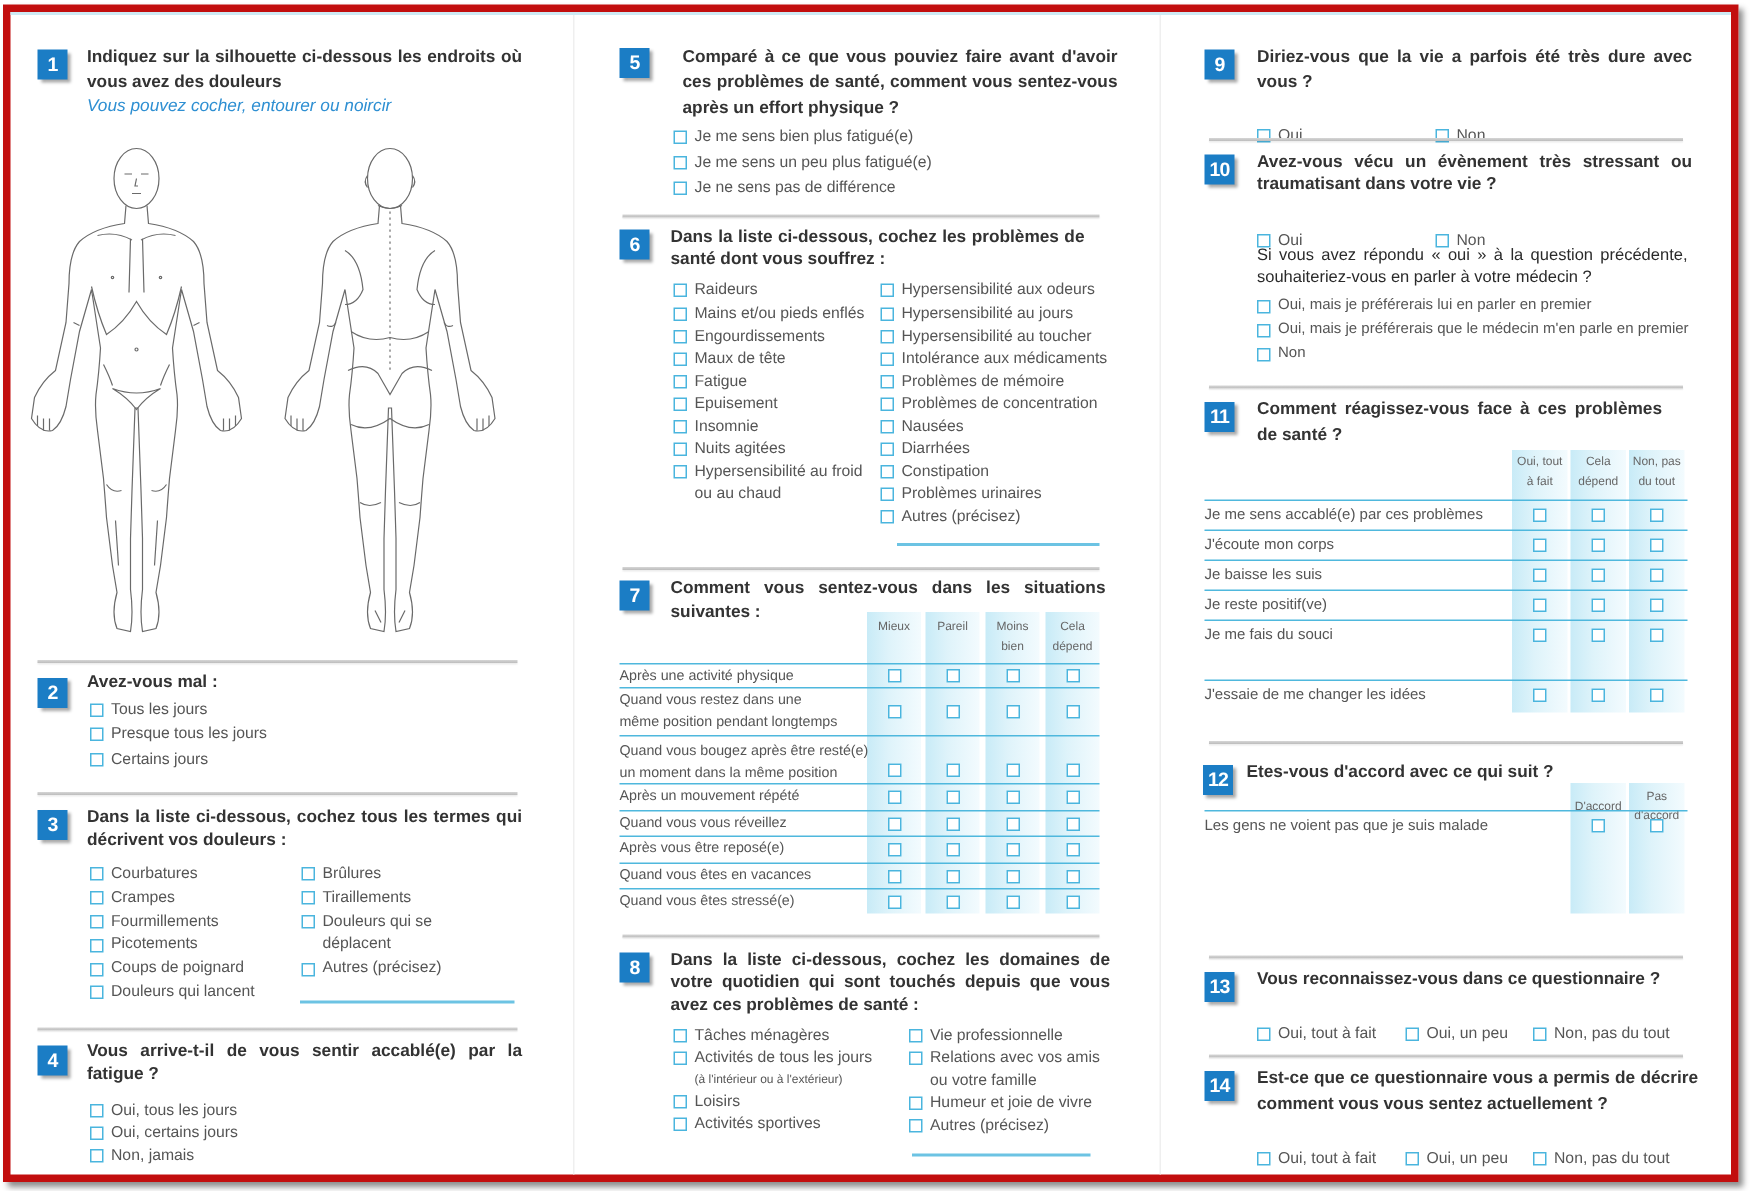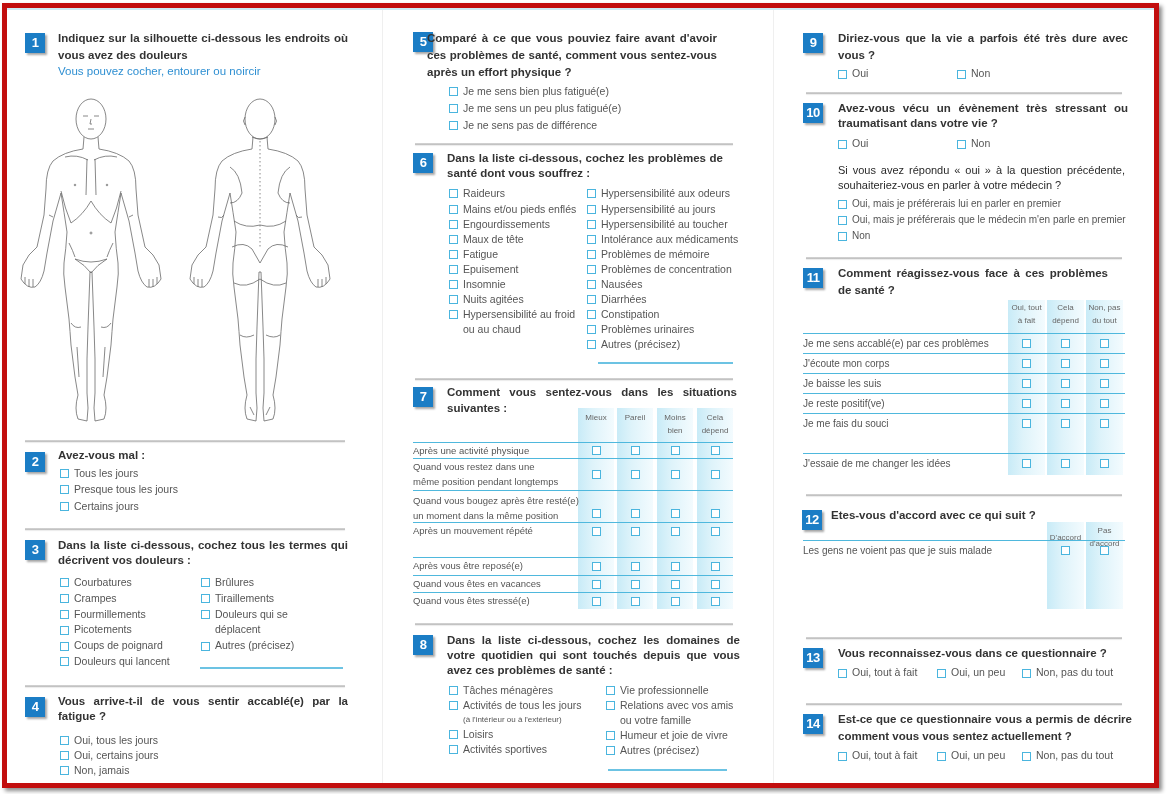--- a/index.html
+++ b/index.html
@@ -3,26 +3,26 @@
 <meta charset="utf-8">
 <style>
   * { box-sizing: border-box; }
   body { margin:0; width:1168px; height:794px; position:relative; overflow:hidden; background:#fff; font-family:"Liberation Sans", sans-serif; }
   .frame { position:absolute; left:2px; top:3px; width:1157px; height:785px; border:5px solid #c20e0e; box-shadow:3px 3px 4px rgba(0,0,0,.45); background:#fff; }
   .topline { position:absolute; left:7px; top:8px; width:1147px; height:2px; background:#cdeaf4; }
   .vdiv { position:absolute; top:10px; width:1px; height:773px; background:#efefef; }
   .badge { position:absolute; width:20px; height:20px; background:#1b7dc5; color:#fff; font-weight:bold; font-size:13px; line-height:20px; text-align:center; box-shadow:2px 2px 2px rgba(0,0,0,.35); letter-spacing:-0.5px; }
   .title { position:absolute; font-weight:bold; font-size:11.5px; color:#333; text-align:justify; }
   .nowrap { white-space:nowrap; }
-  .sub-italic { position:absolute; font-size:11.5px; color:#2e8fd2; white-space:nowrap; }
+  .sub-italic { position:absolute; font-style:italic; font-size:11.5px; color:#2e8fd2; white-space:nowrap; }
   .followup { position:absolute; font-size:11px; color:#2a2a2a; text-align:justify; }
   .sep { position:absolute; height:2px; background:linear-gradient(#d6d6d6,#bcbcbc); box-shadow:0 1px 1px rgba(0,0,0,.08); }
   .opts { position:absolute; font-size:10.5px; color:#555; line-height:var(--lh); }
   .opt { display:flex; align-items:flex-start; }
-  .opt.abs { position:absolute; top:0;align-items:center; }
+  .opt.abs { position:absolute; top:17px; }
   .cb { flex:none; display:inline-block; width:9px; height:9px; border:1px solid #4ab5de; background:#fff; margin-right:5px; margin-top:calc((var(--lh) - 9px) / 2); }
   .ot { white-space:nowrap; }
   .otw { white-space:normal; display:block; }
   .note { display:block; font-size:8px; line-height:14px; color:#555; white-space:nowrap; }
   .field { position:absolute; height:1.5px; background:#6cc3e3; }
   .tbl { position:absolute; }
   .band { position:absolute; top:0; background:linear-gradient(to right,#c8ebf7 0%,#def3fa 40%,#f3fbfe 100%); }
   .th { position:absolute; font-size:8px; line-height:13px; color:#666; text-align:center; }
   .th.center { display:flex; align-items:center; justify-content:center; height:30px; top:0; }
   .tr { position:absolute; left:0; border-top:1px solid #4fb8dd; }
@@ -154,21 +154,21 @@
       <span class="cb"></span>
       <span class="ot">Oui, certains jours</span>
     </div>
   <div class="opt">
       <span class="cb"></span>
       <span class="ot">Non, jamais</span>
     </div>
 </div>
 
 <div class="badge" style="left:413px;top:32px">5</div>
-<div class="title" style="left:427px;top:29.5px;width:290px;line-height:17px">Comparé à ce que vous pouviez faire avant d'avoir ces problèmes de santé, comment vous sentez-vous après un effort physique ?</div>
+<div class="title" style="left:455px;top:29.5px;width:290px;line-height:17px">Comparé à ce que vous pouviez faire avant d'avoir ces problèmes de santé, comment vous sentez-vous après un effort physique ?</div>
 <div class="opts" style="left:449px;top:82.5px;--lh:17px">
   <div class="opt">
       <span class="cb"></span>
       <span class="ot">Je me sens bien plus fatigué(e)</span>
     </div>
   <div class="opt">
       <span class="cb"></span>
       <span class="ot">Je me sens un peu plus fatigué(e)</span>
     </div>
   <div class="opt">
@@ -302,20 +302,27 @@
     <span class="tcb" style="left:257.5px;top:18px"></span>
     <span class="tcb" style="left:297.5px;top:18px"></span>
   </div>
   <div class="tr" style="top:114px;height:18px;width:320px">
     <div class="tl q7">Après un mouvement répété</div>
     <span class="tcb" style="left:178.5px;top:4px"></span>
     <span class="tcb" style="left:217.5px;top:4px"></span>
     <span class="tcb" style="left:257.5px;top:4px"></span>
     <span class="tcb" style="left:297.5px;top:4px"></span>
   </div>
+  <div class="tr" style="top:132px;height:17px;width:320px">
+    <div class="tl q7">Quand vous vous réveillez</div>
+    <span class="tcb" style="left:178.5px;top:3.5px"></span>
+    <span class="tcb" style="left:217.5px;top:3.5px"></span>
+    <span class="tcb" style="left:257.5px;top:3.5px"></span>
+    <span class="tcb" style="left:297.5px;top:3.5px"></span>
+  </div>
   <div class="tr" style="top:149px;height:18px;width:320px">
     <div class="tl q7">Après vous être reposé(e)</div>
     <span class="tcb" style="left:178.5px;top:4px"></span>
     <span class="tcb" style="left:217.5px;top:4px"></span>
     <span class="tcb" style="left:257.5px;top:4px"></span>
     <span class="tcb" style="left:297.5px;top:4px"></span>
   </div>
   <div class="tr" style="top:167px;height:17px;width:320px">
     <div class="tl q7">Quand vous êtes en vacances</div>
     <span class="tcb" style="left:178.5px;top:3.5px"></span>

